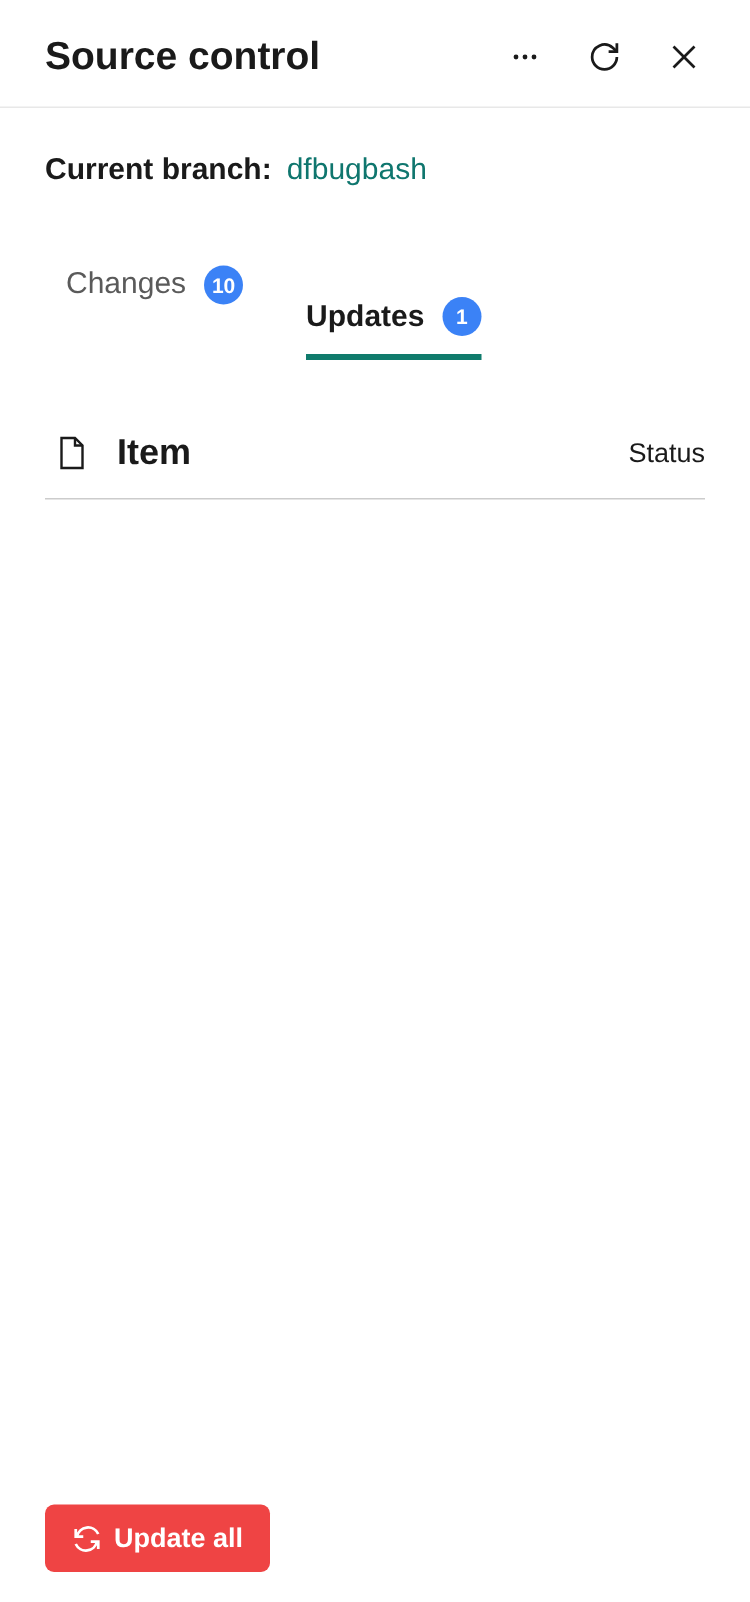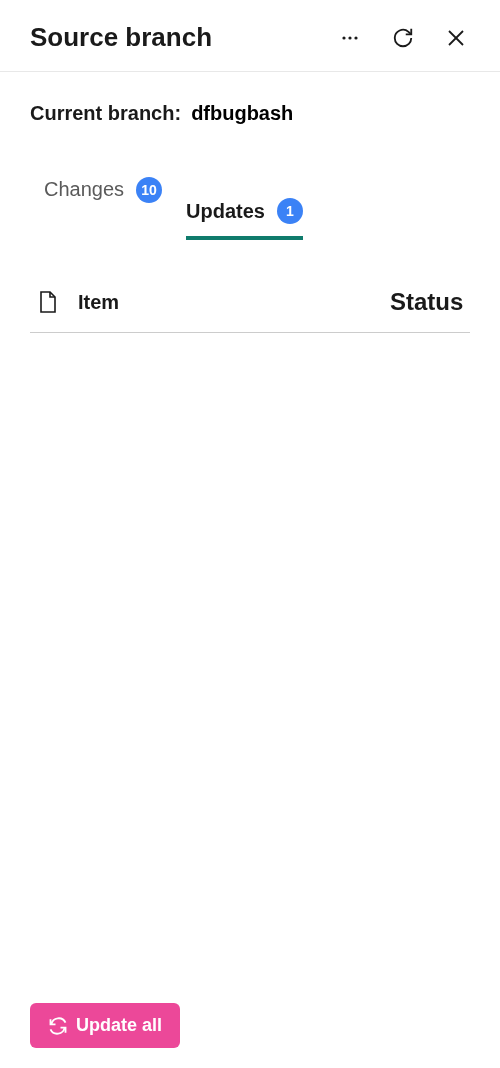--- a/index.html
+++ b/index.html
@@ -48,27 +48,27 @@
       display: flex;
       align-items: flex-end;
       gap: 10px;
       font-size: 20px;
     }
     .branch-label {
       font-weight: 600;
       color: #1a1a1a;
     }
     .branch-name {
-      color: #000000;
-      font-weight: 700;
+      color: #0f766e;
+      font-weight: 400;
     }
     .tabs {
       display: flex;
       padding: 30px 30px 0 44px;
-      gap: 24px;
+      gap: 42px;
     }
     .tab {
       display: flex;
       align-items: center;
       gap: 12px;
       padding-bottom: 12px;
       cursor: pointer;
       border-bottom: 4px solid transparent;
     }
     .tab.active {
@@ -105,28 +105,29 @@
       padding: 8px 0 16px 8px;
       border-bottom: 1px solid #ccc;
     }
     .col-icon {
       width: 40px;
       display: flex;
       align-items: center;
     }
     .col-item {
       flex: 1;
-      font-size: 20px;
+      font-size: 24px;
       font-weight: 600;
       color: #1a1a1a;
     }
     .col-status {
       width: 80px;
-      font-size: 24px;
-      font-weight: 700;
+      text-align: right;
+      font-size: 18px;
+      font-weight: 400;
       color: #1a1a1a;
     }
     .table-row {
       display: flex;
       align-items: center;
       padding: 22px 0 22px 8px;
     }
     .item-icon {
       width: 22px;
       height: 22px;
@@ -150,38 +151,38 @@
       display: flex;
       align-items: center;
       justify-content: center;
     }
     .footer {
       position: absolute;
       bottom: 20px;
       left: 30px;
     }
     .update-all-btn {
-      background: #ec4899;
+      background: #ef4444;
       color: #ffffff;
       border: none;
       border-radius: 6px;
       padding: 12px 18px;
       font-size: 18px;
       font-weight: 600;
       cursor: pointer;
       display: flex;
       align-items: center;
       gap: 8px;
     }
   </style>
 </head>
 <body>
 
 <div class="header">
-  <div class="header-title">Source branch</div>
+  <div class="header-title">Source control</div>
   <div class="header-actions">
     <button class="icon-btn">
       <svg width="20" height="20" viewBox="0 0 20 20">
         <circle cx="4" cy="10" r="1.6" fill="#1a1a1a"></circle>
         <circle cx="10" cy="10" r="1.6" fill="#1a1a1a"></circle>
         <circle cx="16" cy="10" r="1.6" fill="#1a1a1a"></circle>
       </svg>
     </button>
     <button class="icon-btn">
       <svg width="22" height="22" viewBox="0 0 24 24" fill="none" stroke="#1a1a1a" stroke-width="2">

